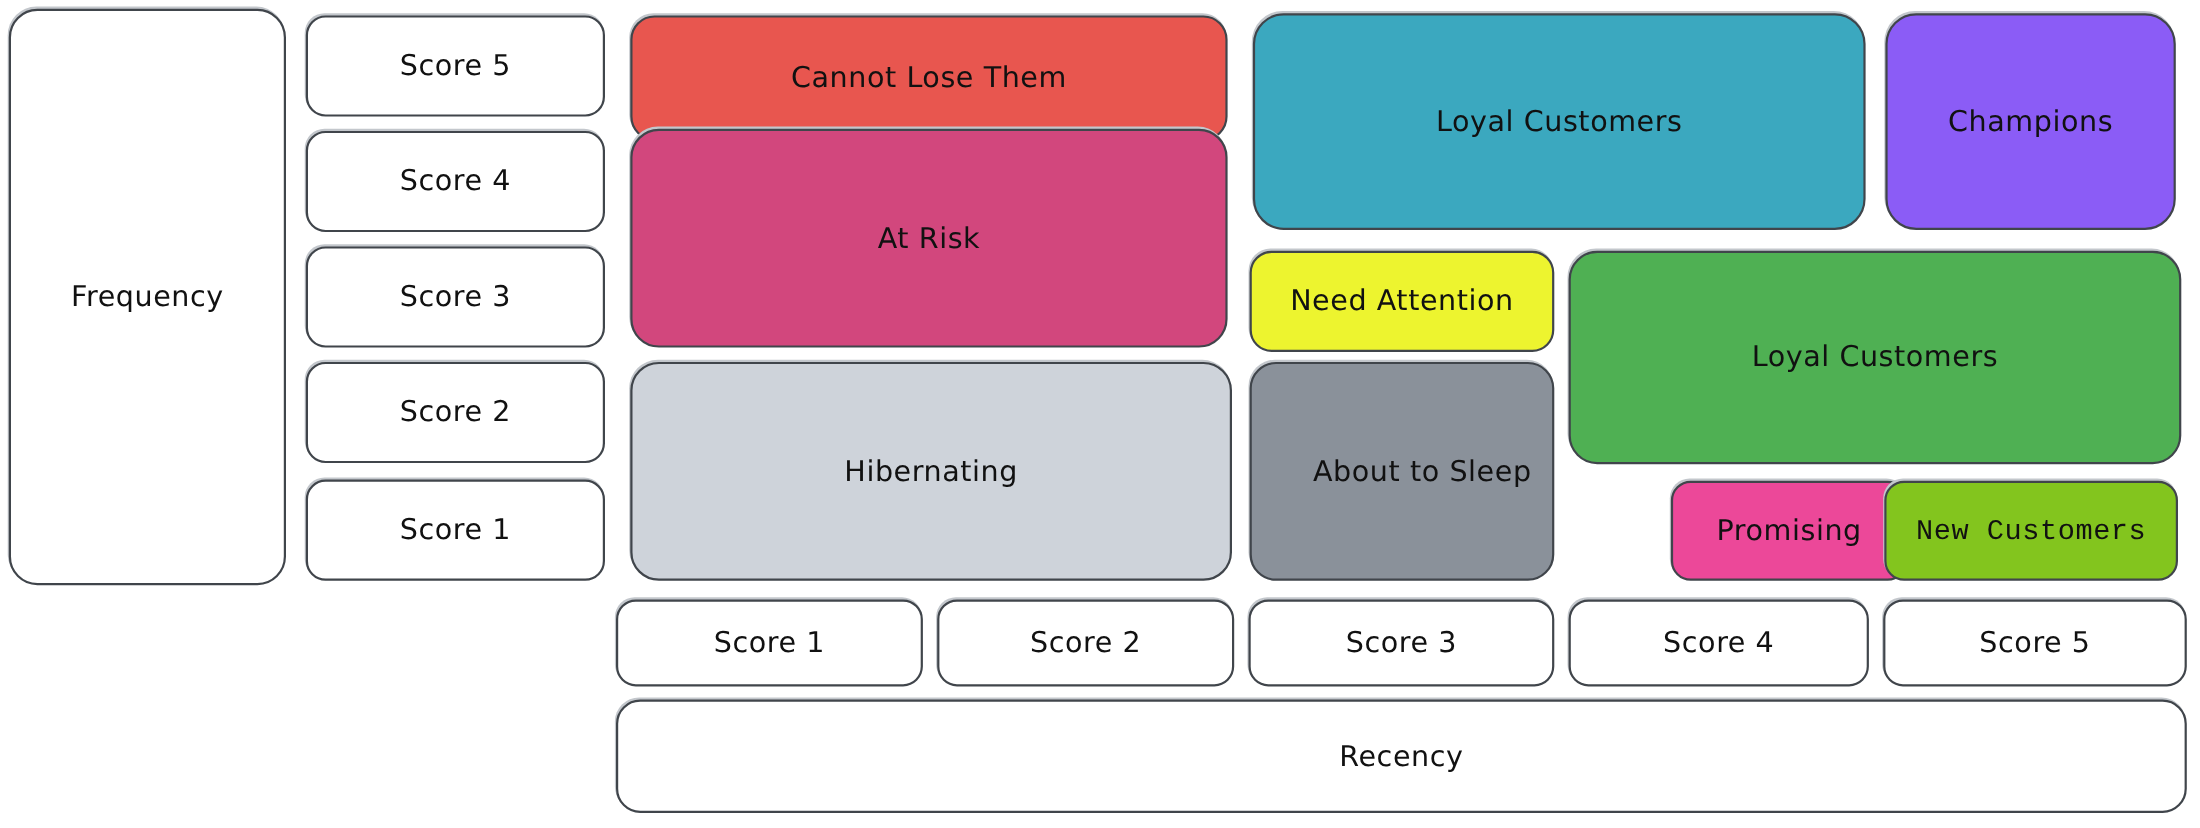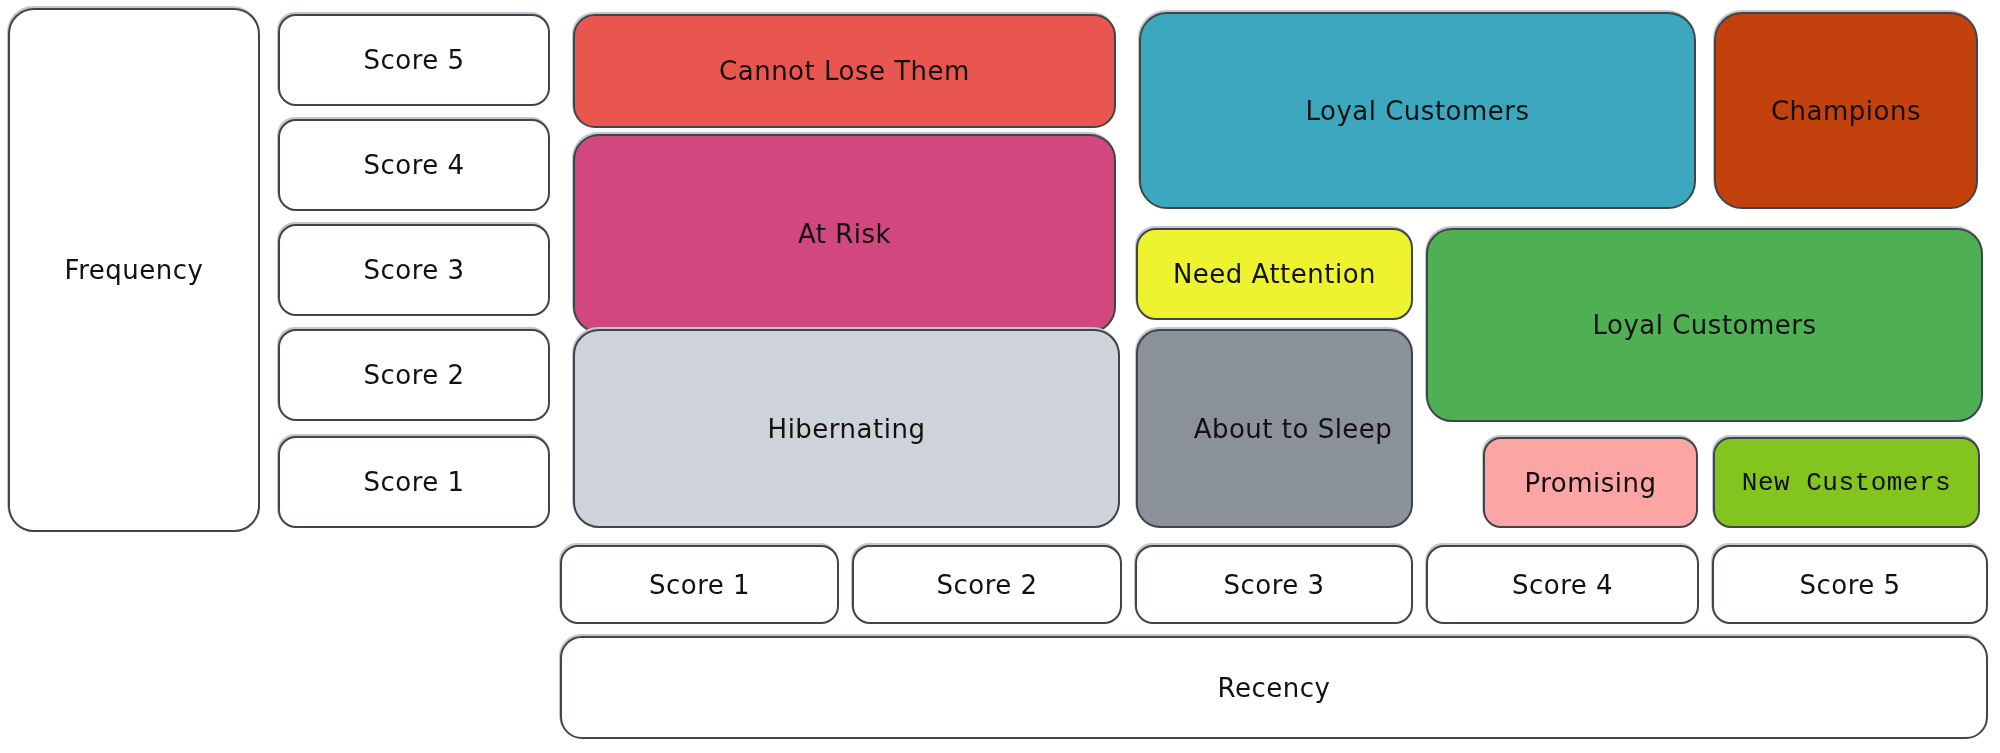--- a/index.html
+++ b/index.html
@@ -29,21 +29,21 @@
   .box span { padding: 0 10px; }
 
   
   .freq-axis        { left: 8px;    top: 8px;   width: 252px;  height: 524px; border-radius: 26px; }
   .fscore           { left: 278px;  width: 272px; height: 92px; border-radius: 18px; }
   .fs-0 { top: 14px; }  .fs-1 { top: 119px; }  .fs-2 { top: 224px; }
   .fs-3 { top: 329px; } .fs-4 { top: 436px; }
 
   
   .seg-cannot        { left: 573px;  top: 14px;  width: 543px; height: 114px;  border-radius: 22px; }
-  .seg-atrisk        { left: 573px;  top: 117px; width: 543px; height: 199px; border-radius: 26px; margin-top: 17px; }
+  .seg-atrisk        { left: 573px;  top: 117px; width: 543px; height: 199px; border-radius: 26px; }
   .seg-hibernating   { left: 573px;  top: 329px; width: 547px; height: 199px; border-radius: 26px; }
   .seg-loyal-top     { left: 1139px; top: 12px;  width: 557px; height: 197px; border-radius: 28px; }
   .seg-champions     { left: 1714px; top: 12px;  width: 264px; height: 197px; border-radius: 28px; }
   .seg-need-attention{ left: 1136px; top: 228px; width: 277px; height: 92px;  border-radius: 20px; text-align: right; }
   .seg-loyal-mid     { left: 1426px; top: 228px; width: 557px; height: 194px; border-radius: 26px; }
   .seg-about-sleep   { left: 1136px; top: 329px; width: 277px; height: 199px; border-radius: 24px; padding-left: 37px; }
   .seg-promising     { left: 1483px; top: 437px; width: 215px; height: 91px;  border-radius: 18px; }
   .seg-new-customers { left: 1713px; top: 437px; width: 267px; height: 91px;  border-radius: 18px; }
 
   
@@ -89,37 +89,37 @@
   </div>
 
   <div class="box seg-hibernating" style="background: rgb(206, 211, 218);">
     <span>Hibernating</span>
   </div>
 
   <div class="box seg-loyal-top" style="background: rgb(59, 168, 191);">
     <span>Loyal Customers</span>
   </div>
 
-  <div class="box seg-champions" style="background: #c2410c; text-align: right;">
+  <div class="box seg-champions" style="background: #8b5cf6; text-align: right;">
     <span>Champions</span>
   </div>
 
   <div class="box seg-need-attention" style="background: rgb(237, 244, 47);">
     <span>Need Attention</span>
   </div>
 
   <div class="box seg-loyal-mid" style="background: rgb(79, 176, 83);">
     <span>Loyal Customers</span>
   </div>
 
   <div class="box seg-about-sleep" style="background: rgb(138, 145, 154);">
     <span>About to Sleep</span>
   </div>
 
-  <div class="box seg-promising" style="background: #fca5a5;">
+  <div class="box seg-promising" style="background: #ec4899; margin-left: 36px;">
     <span>Promising</span>
   </div>
 
   <div class="box seg-new-customers" style="background: rgb(131, 197, 30); font-family: Liberation Mono, monospace;">
     <span>New Customers</span>
   </div>
 
   <div class="box rscore rs-0">
     <span>Score 1</span>
   </div>

